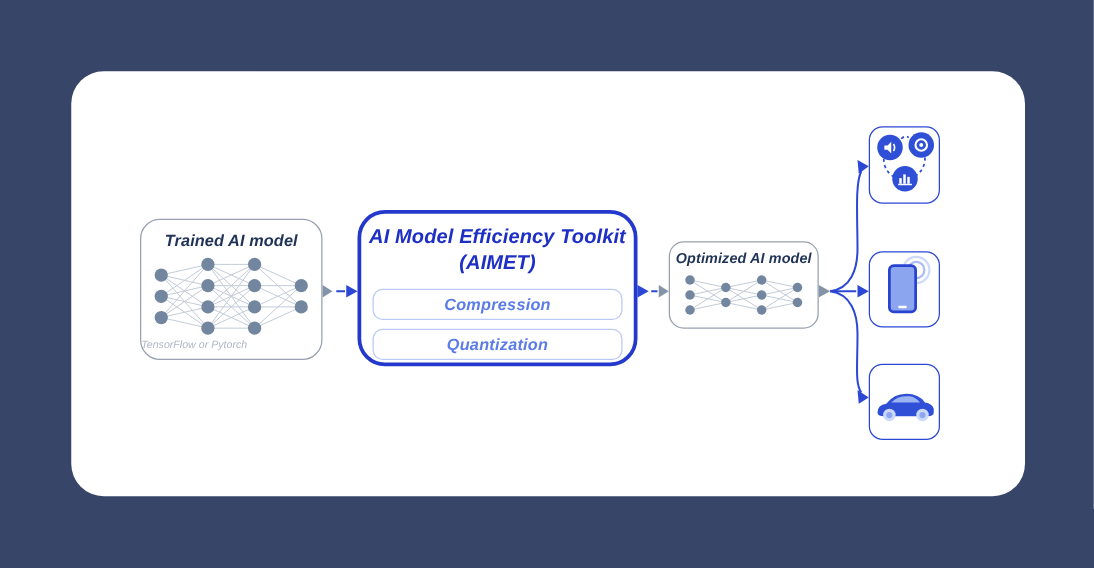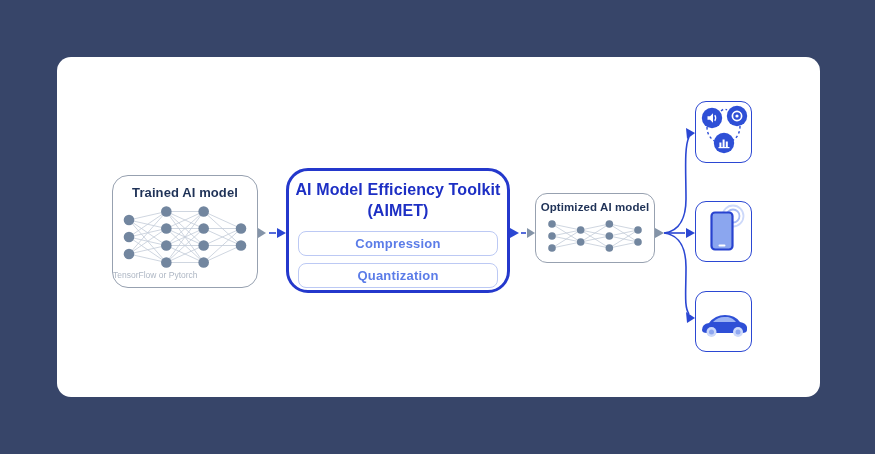--- a/index.html
+++ b/index.html
@@ -1,18 +1,18 @@
 <!DOCTYPE html>
 <html><head>
 <meta charset="utf-8">
 <style>
   html,body{margin:0;padding:0;}
   body{font-family:"Liberation Sans", sans-serif;}
   .stage{position:relative;width:875px;height:454px;background:#374569;overflow:hidden;}
-  .card{position:absolute;left:57px;top:57px;width:763px;height:340px;background:#ffffff;border-radius:14px;}
+  .card{position:absolute;left:57px;top:57px;width:763px;height:340px;background:#ffffff;border-radius:26px;font-style:italic;}
   .connectors{position:absolute;left:0;top:0;pointer-events:none;}
   .box{position:absolute;background:#ffffff;box-sizing:border-box;}
   .trained{left:55px;top:118px;width:146px;height:113px;border:1.5px solid #97a1b0;border-radius:16px;}
   .optimized{left:478px;top:136px;width:120px;height:70px;border:1.5px solid #97a1b0;border-radius:12px;}
   .box-title{text-align:center;font-weight:bold;color:#1f3257;letter-spacing:.1px;}
   .trained .box-title{font-size:13px;margin-top:9px;}
   .optimized .box-title{font-size:11.5px;margin-top:7px;}
   .nn{display:block;margin:2px auto 0;}
   .caption{position:absolute;bottom:7px;width:100%;text-align:left;font-size:8.5px;color:#aeb7c4;}
   .aimet{left:229px;top:111px;width:224px;height:125px;border:3px solid #2438cc;border-radius:22px;}

